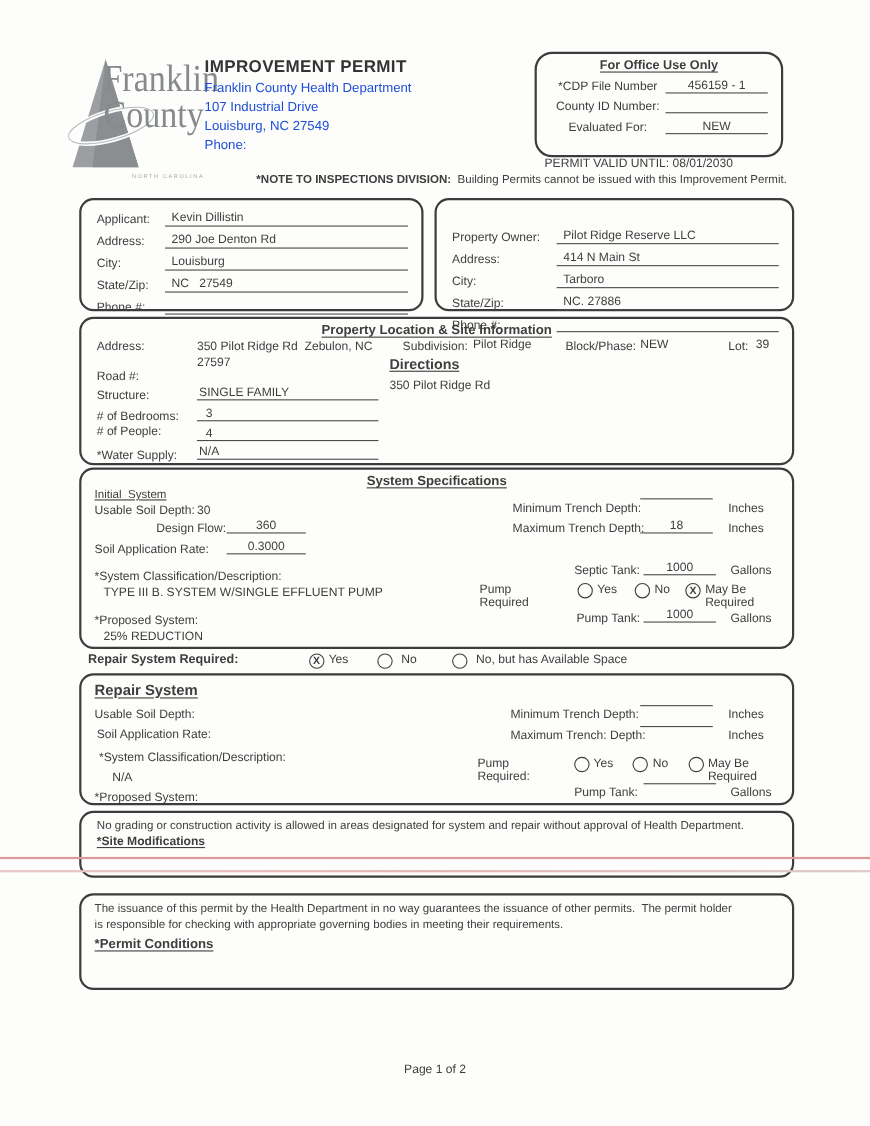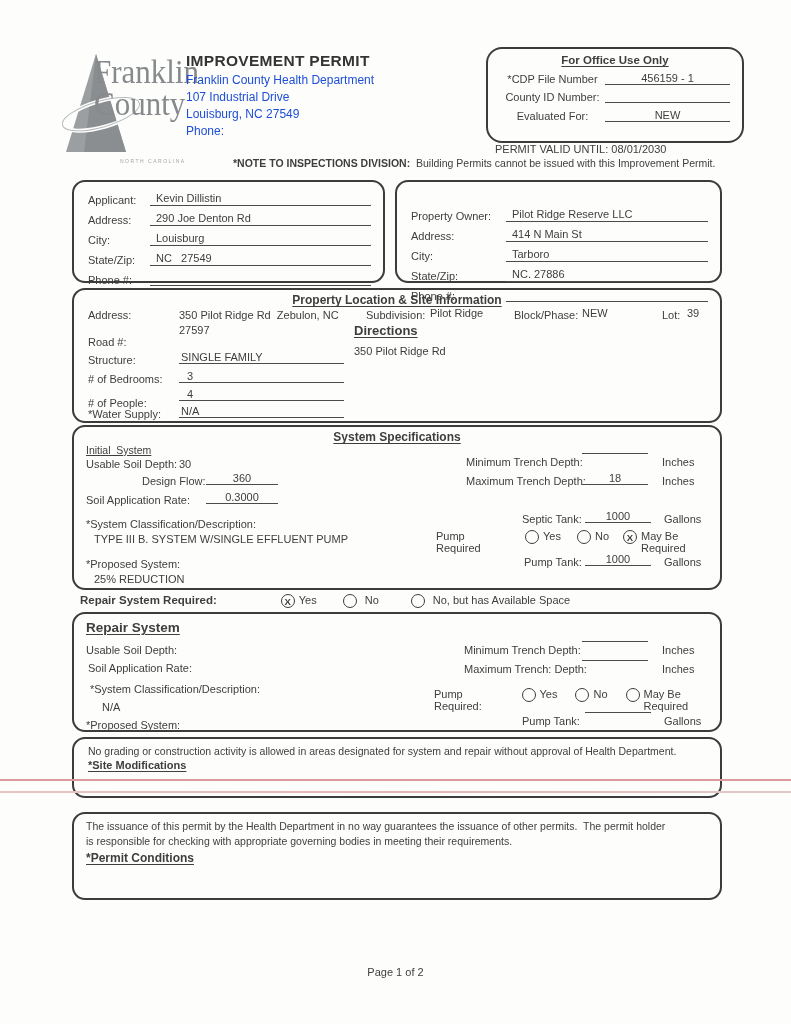--- a/index.html
+++ b/index.html
@@ -68,21 +68,21 @@
   </div>
 
   <div class="abs" style="left:186px; top:52px;">
     <div class="main-title">IMPROVEMENT PERMIT</div>
     <div class="dept-line">Franklin County Health Department</div>
     <div class="dept-line">107 Industrial Drive</div>
     <div class="dept-line">Louisburg, NC 27549</div>
     <div class="dept-line">Phone:</div>
   </div>
 
-  <div class="box" style="left:486px; top:47px; width:258px; height:96px; border-radius:16px;">
+  <div class="box" style="left:486px; top:47px; width:226px; height:96px; border-radius:16px;">
     <div class="center title-u" style="font-size:11.5px; margin-top:5px;">For Office Use Only</div>
     <div class="office-row">
       <span class="lbl">*CDP File Number</span>
       <span class="fline">456159 - 1</span>
     </div>
     <div class="office-row">
       <span class="lbl">County ID Number:</span>
       <span class="fline"></span>
     </div>
     <div class="office-row">
@@ -161,21 +161,21 @@
     <span class="abs val" style="left:280px; top:55px;">350 Pilot Ridge Rd</span>
 
     <span class="abs lbl" style="left:14px; top:46px;">Road #:</span>
 
     <span class="abs lbl" style="left:14px; top:64px;">Structure:</span>
     <span class="abs fline" style="left:105px; top:61px; width:165px; text-align:left; padding-left:2px;">SINGLE FAMILY</span>
 
     <span class="abs lbl" style="left:14px; top:83px;"># of Bedrooms:</span>
     <span class="abs fline" style="left:105px; top:80px; width:165px; text-align:left; padding-left:8px;">3</span>
 
-    <span class="abs lbl" style="left:14px; top:107px;text-align:right;"># of People:</span>
+    <span class="abs lbl" style="left:14px; top:96px;text-align:right;"># of People:</span>
     <span class="abs fline" style="left:105px; top:98px; width:165px; text-align:left; padding-left:8px;">4</span>
 
     <span class="abs lbl" style="left:14px; top:118px;">*Water Supply:</span>
     <span class="abs fline" style="left:105px; top:115px; width:165px; text-align:left; padding-left:2px;">N/A</span>
   </div>
 
   <div class="box" style="left:72px; top:425px; width:650px; height:165px;">
     <div class="center title-u" style="font-size:12px; margin-top:3px;">System Specifications</div>
 
     <span class="abs lbl" style="left:12px; top:17px; text-decoration:underline; font-size:10.5px;">Initial  System</span>

